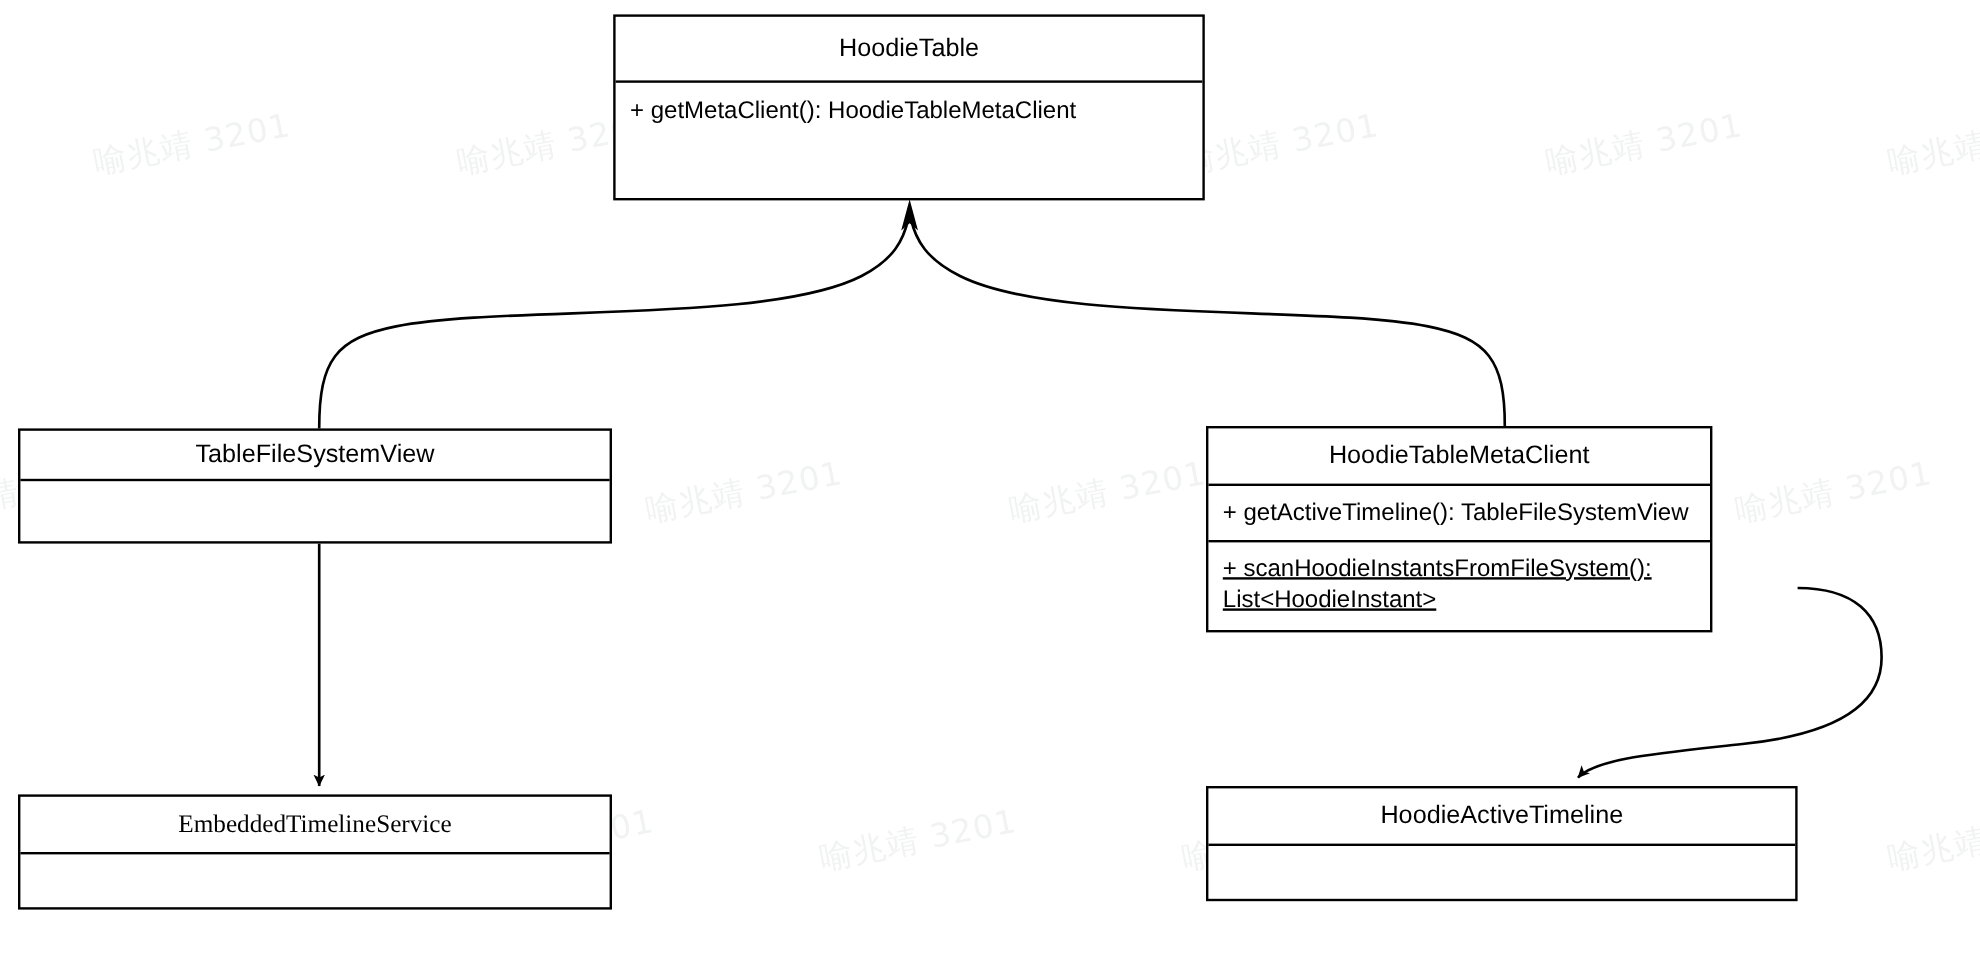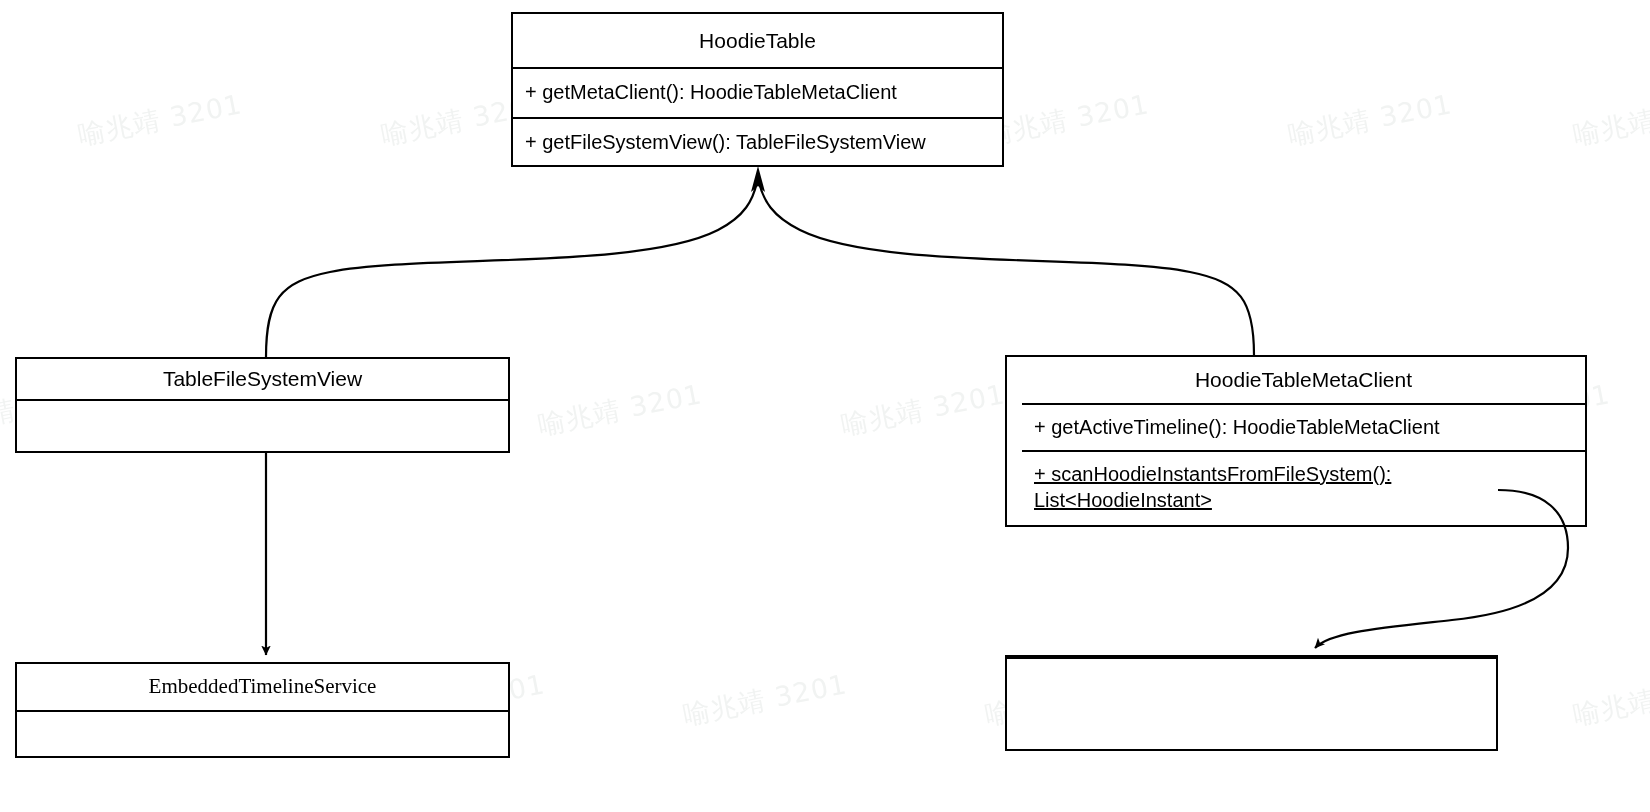--- a/index.html
+++ b/index.html
@@ -111,40 +111,40 @@
       <div class="wm" style="left: 378px; top: 698px; color: rgb(241, 243, 242);">喻兆靖 3201</div>
       <div class="wm" style="left: 680px; top: 698px; color: rgb(241, 243, 242);">喻兆靖 3201</div>
       <div class="wm" style="left: 982px; top: 698px; color: rgb(241, 243, 242);">喻兆靖 3201</div>
       <div class="wm" style="left: 1285px; top: 698px; color: rgb(241, 243, 242);">喻兆靖 3201</div>
       <div class="wm" style="left: 1570px; top: 698px; color: rgb(241, 243, 242);">喻兆靖 3201</div>
     </div>
 
   <div class="uml-class" style="left:511px; top:12px; width:493px; height:155px;">
     <div class="uml-header" style="height:53px;border-radius:24px;">HoodieTable</div>
     <div class="uml-compartment mid" style="height:50px;">+ getMetaClient(): HoodieTableMetaClient</div>
-    <div class="uml-compartment mid" style="height:50px;">+ getFileSystemView(): TableFileSystemView</div>
   </div>
 
   <div class="uml-class" style="left:15px; top:357px; width:495px; height:96px;">
     <div class="uml-header" style="height:40px;">TableFileSystemView</div>
     <div class="uml-compartment empty" style="height:46px;"></div>
   </div>
 
-  <div class="uml-class" style="left:1005px; top:355px; width:582px; height:172px;padding-left:15px;">
+  <div class="uml-class" style="left:1005px; top:355px; width:422px; height:172px;">
     <div class="uml-header" style="height:46px;">HoodieTableMetaClient</div>
-    <div class="uml-compartment mid" style="height:47px;">+ getActiveTimeline(): HoodieTableMetaClient</div>
+    <div class="uml-compartment mid" style="height:47px;">+ getActiveTimeline(): TableFileSystemView</div>
     <div class="uml-compartment" style="height:75px;text-decoration:underline;">+ scanHoodieInstantsFromFileSystem(): List&lt;HoodieInstant&gt;</div>
   </div>
 
   <div class="uml-class" style="left:15px; top:662px; width:495px; height:96px;">
     <div class="uml-header" style="height:46px;font-family:Liberation Serif, serif;">EmbeddedTimelineService</div>
     <div class="uml-compartment empty" style="height:46px;"></div>
   </div>
 
   <div class="uml-class" style="left:1005px; top:655px; width:493px; height:96px;">
+    <div class="uml-header" style="height:46px;">HoodieActiveTimeline</div>
     <div class="uml-compartment empty" style="height:46px;"></div>
   </div>
 
   <svg id="edges" viewBox="0 0 1650 812">
     <defs>
       <marker id="arrow-filled" markerWidth="14" markerHeight="14" refX="9.5" refY="5" orient="auto" markerUnits="userSpaceOnUse">
         <path d="M0,0.2 L10,5 L0,9.8 L2.4,5 Z" fill="#000000"></path>
       </marker>
     </defs>
 

